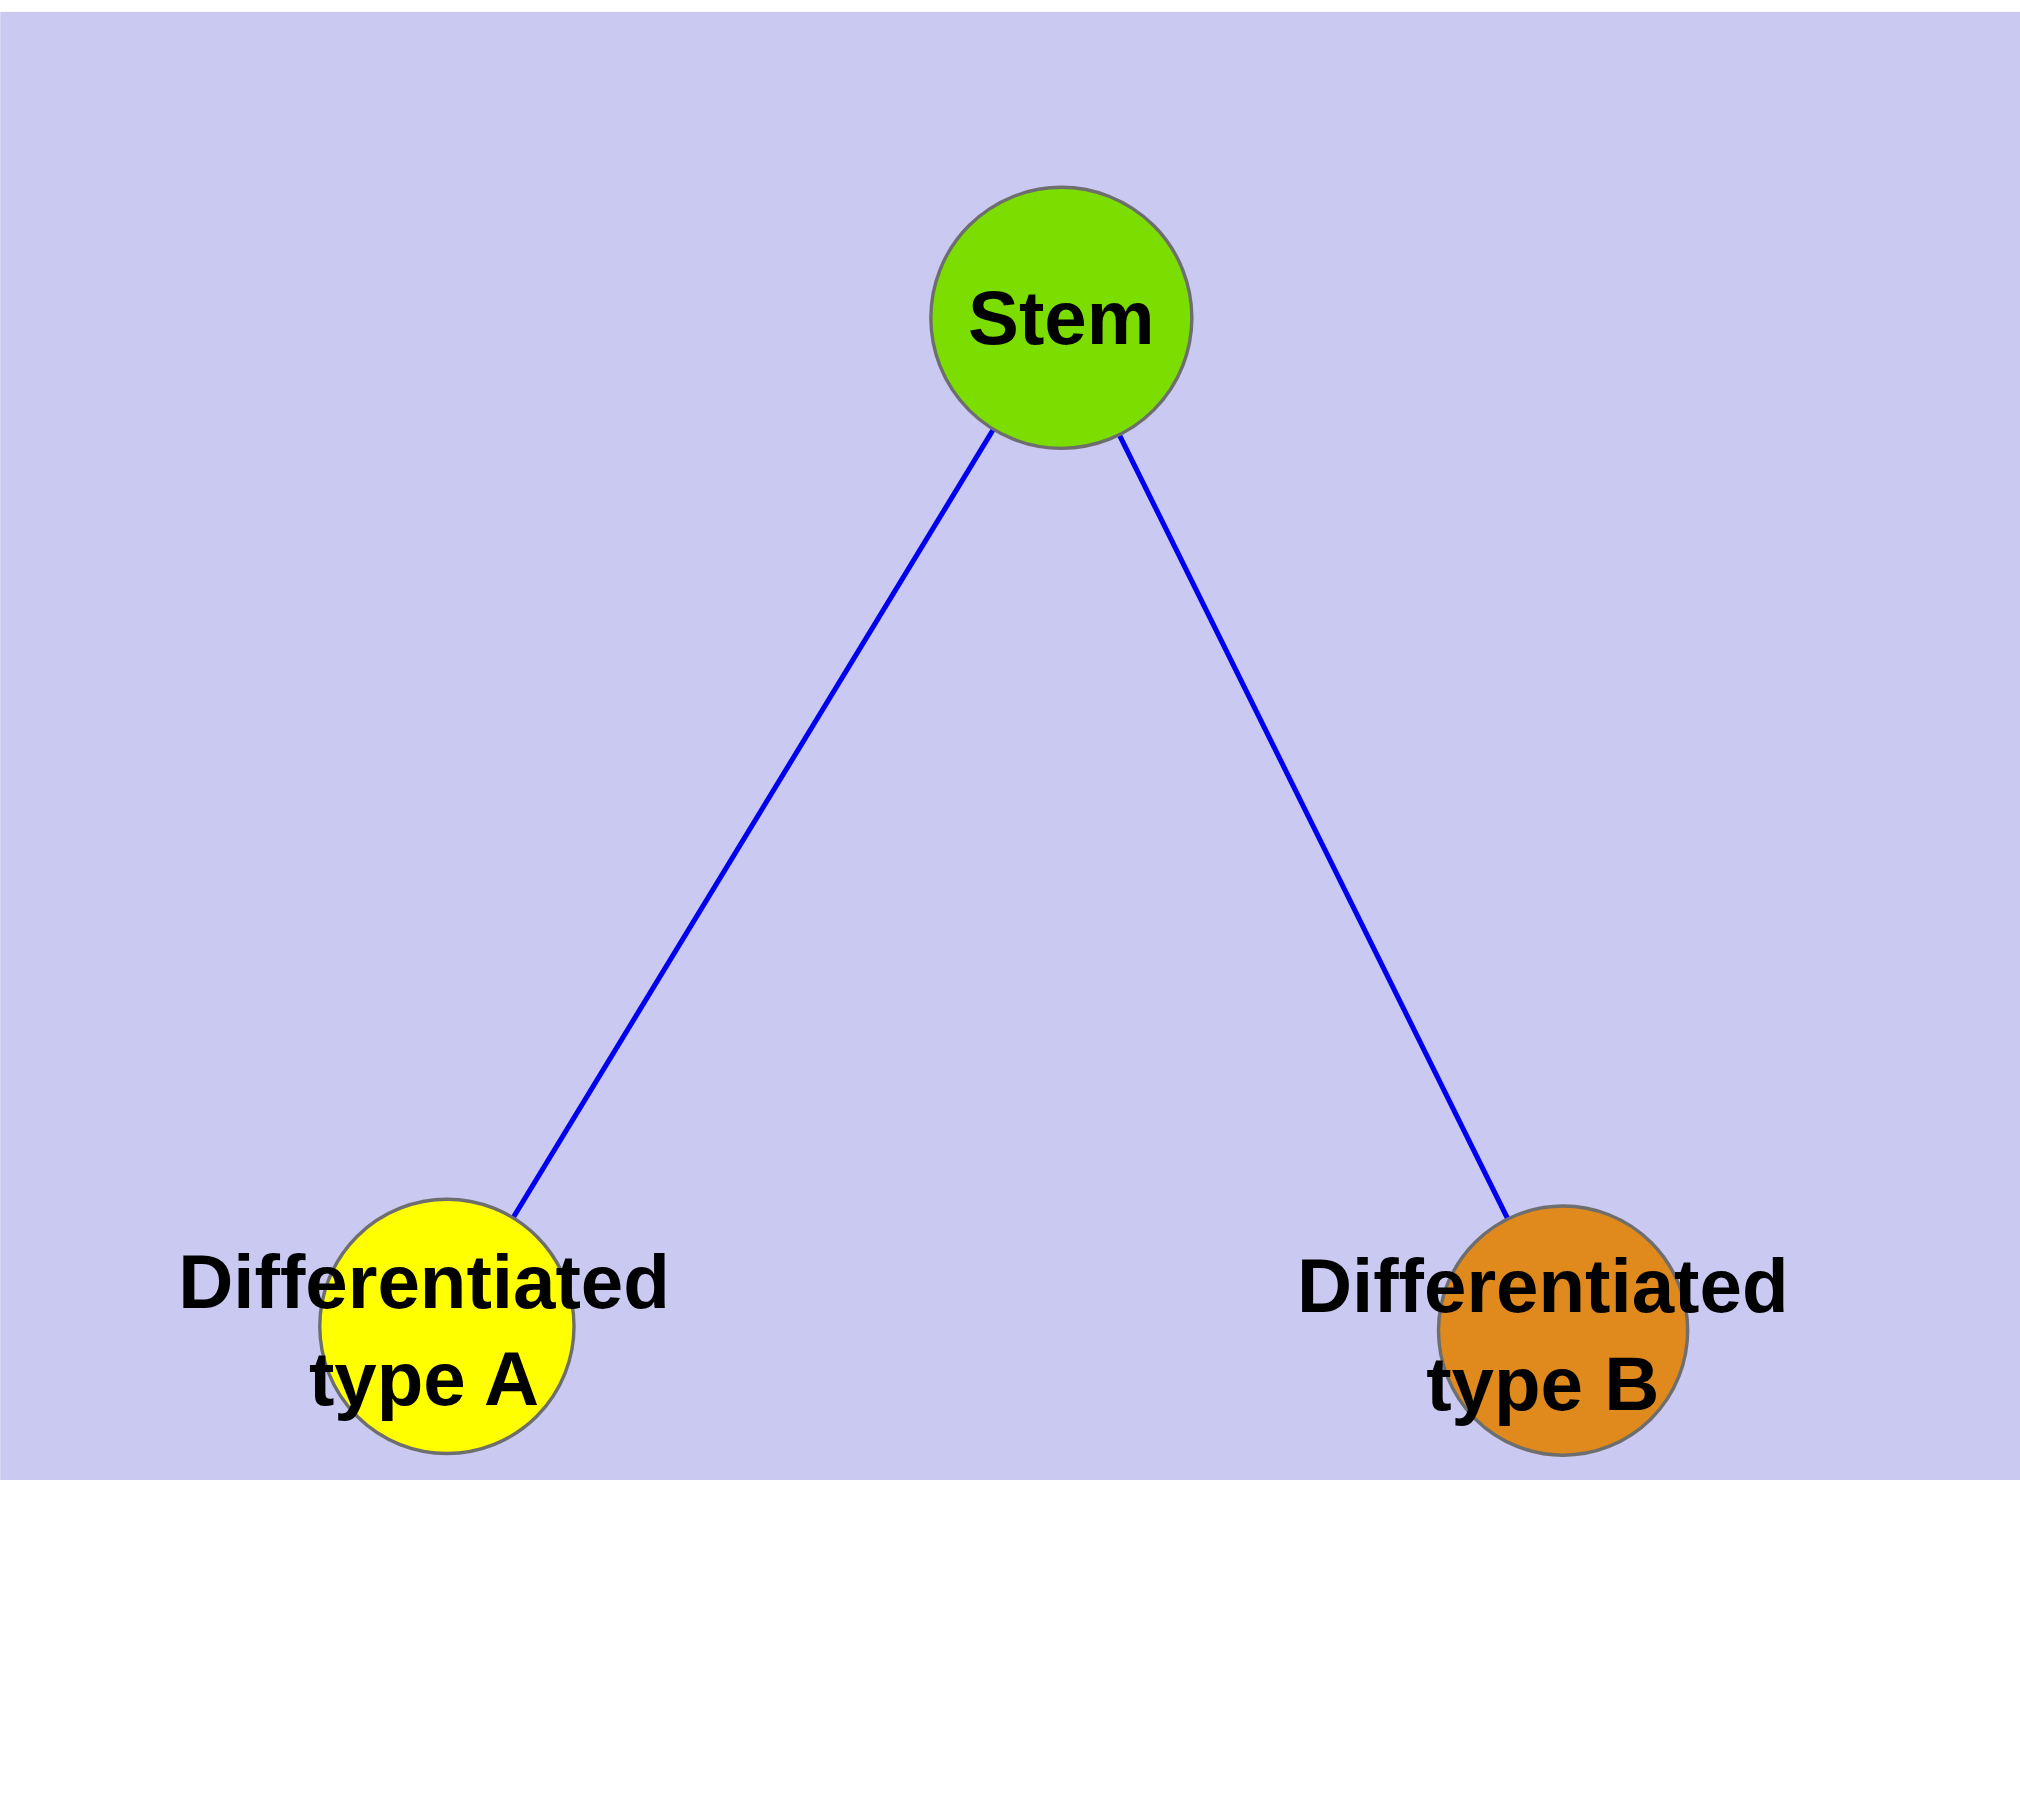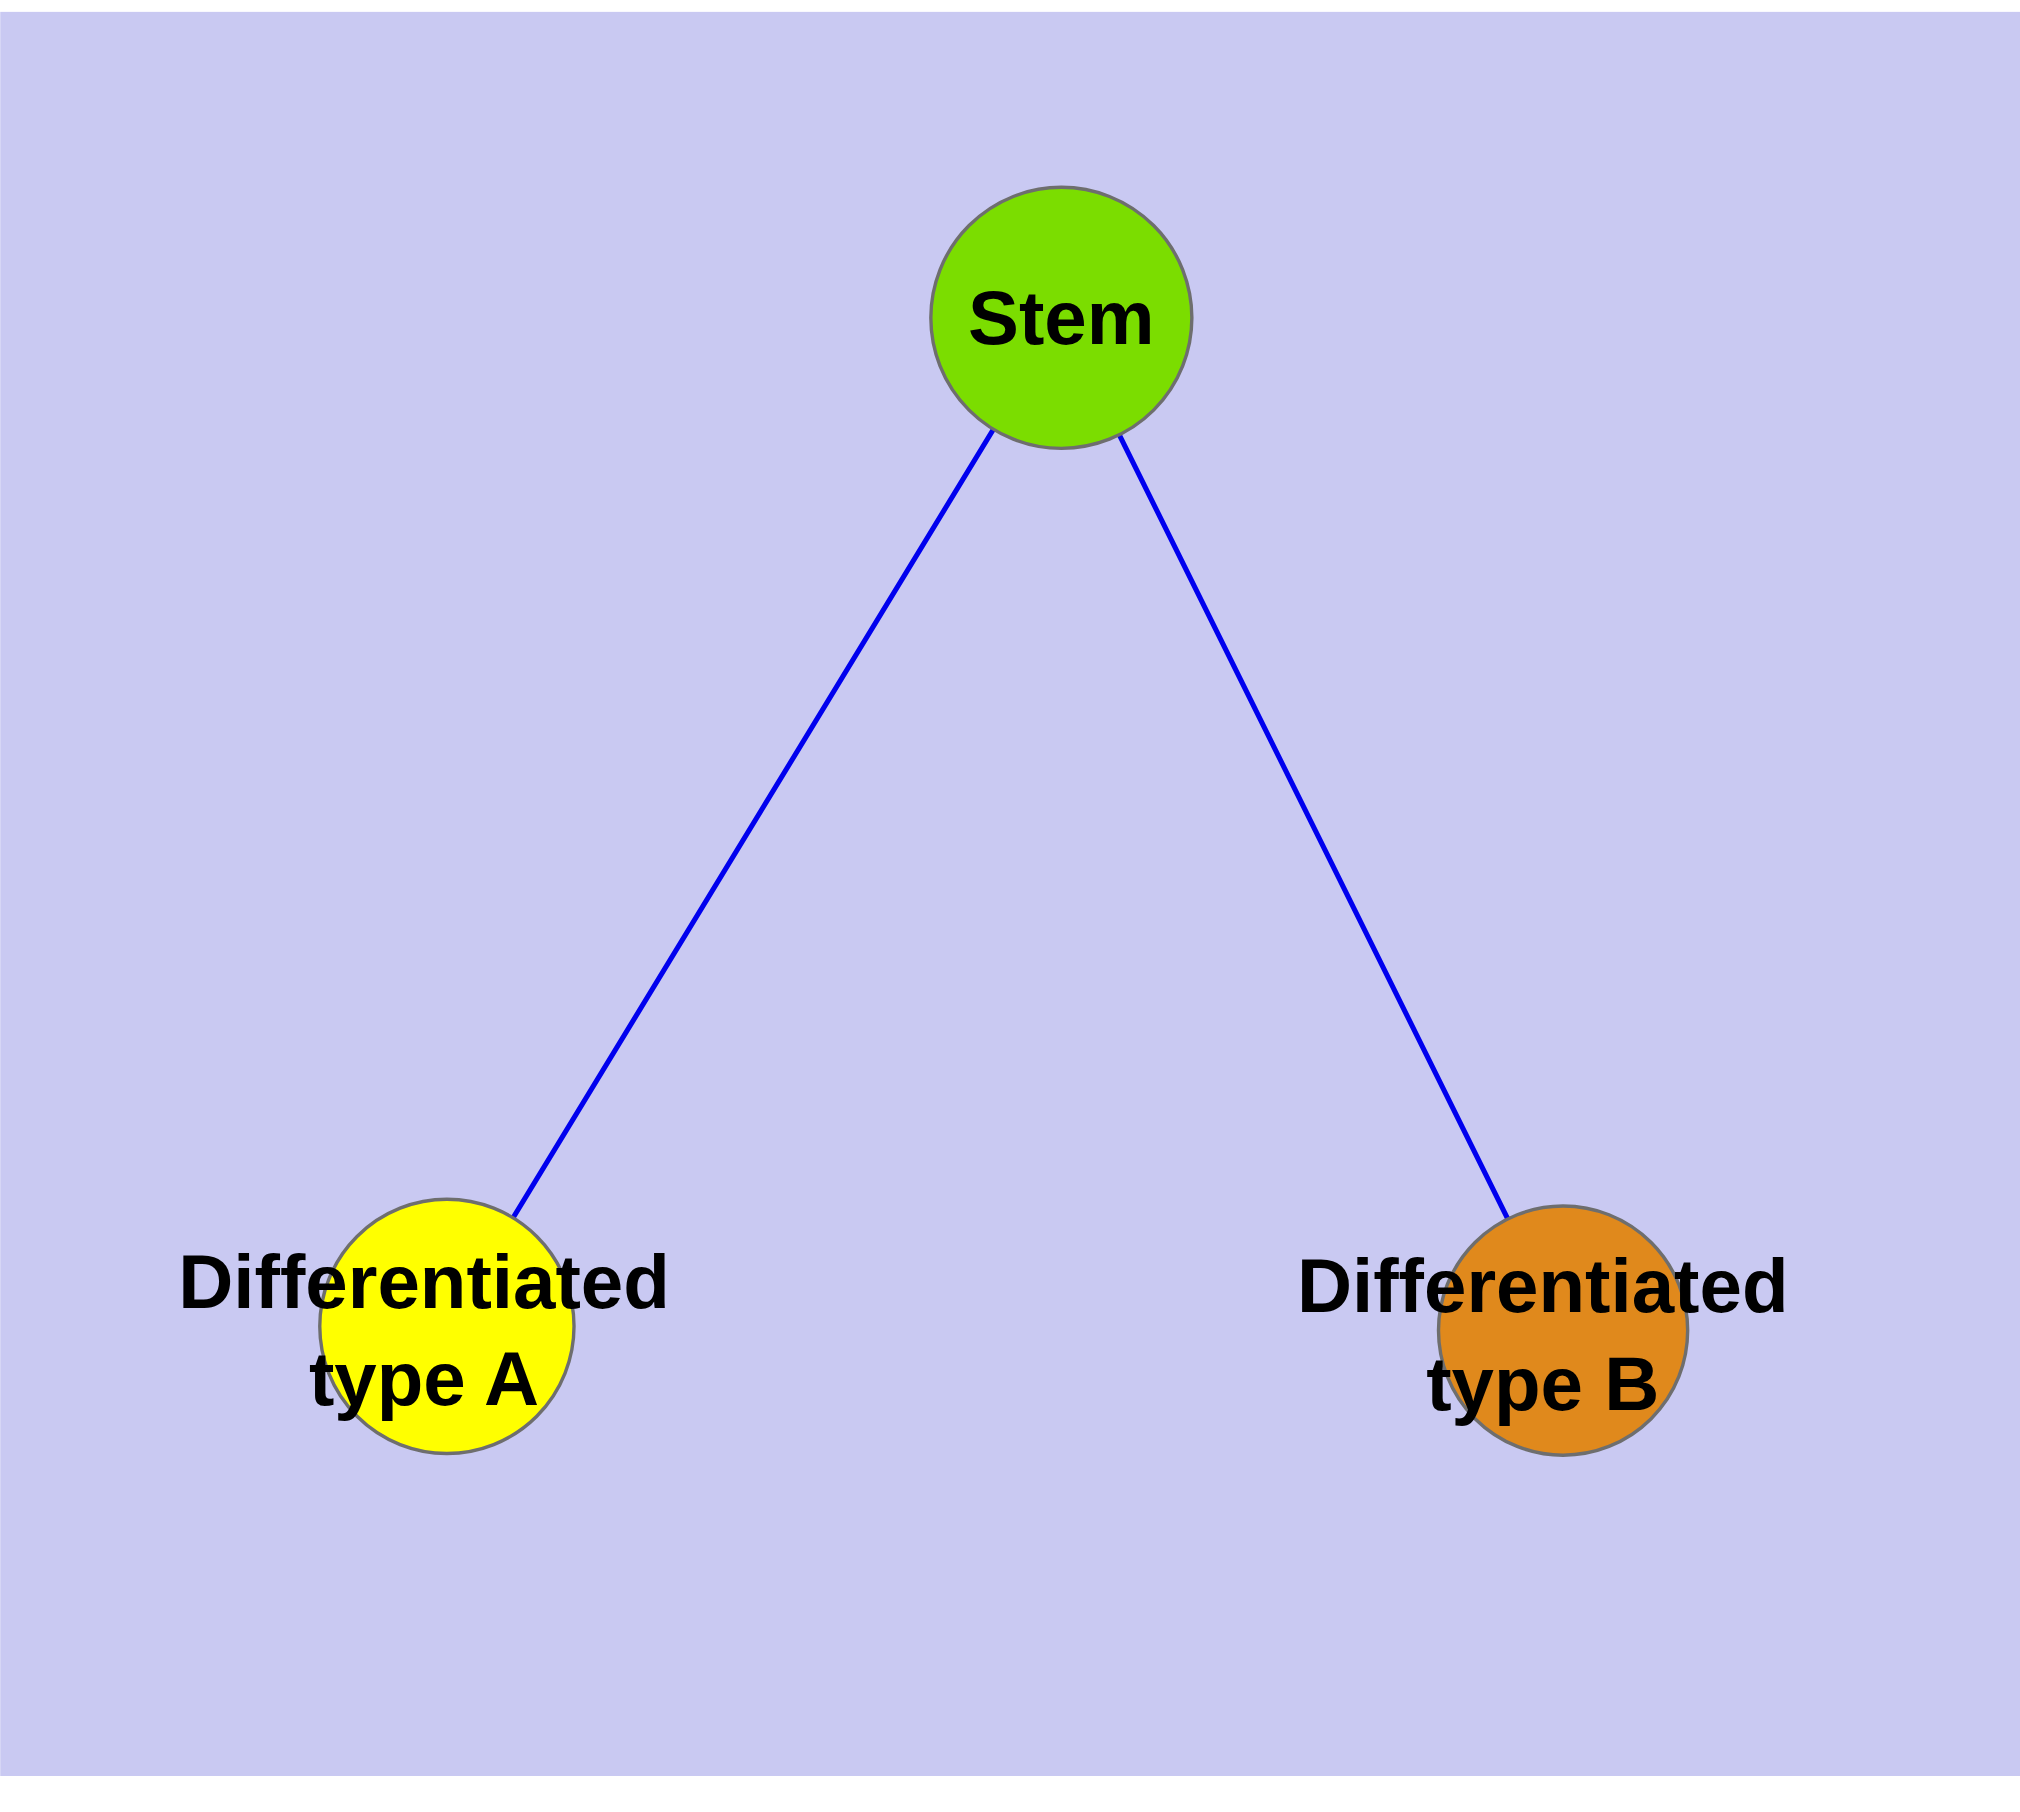--- a/index.html
+++ b/index.html
@@ -4,21 +4,21 @@
 <style>
   html, body {
     margin: 0;
     padding: 0;
     background: #ffffff;
     font-family: "Liberation Sans", sans-serif;
   }
   .stage {
     position: relative;
     width: 2021px;
-    height: 1776px;
+    height: 1480px;
     overflow: hidden;
   }
   svg { display: block; }
   .node-circle {
     stroke: #6e6e6e;
     stroke-width: 4;
   }
   .edge-line {
     stroke-width: 6;
     stroke-linecap: round;

